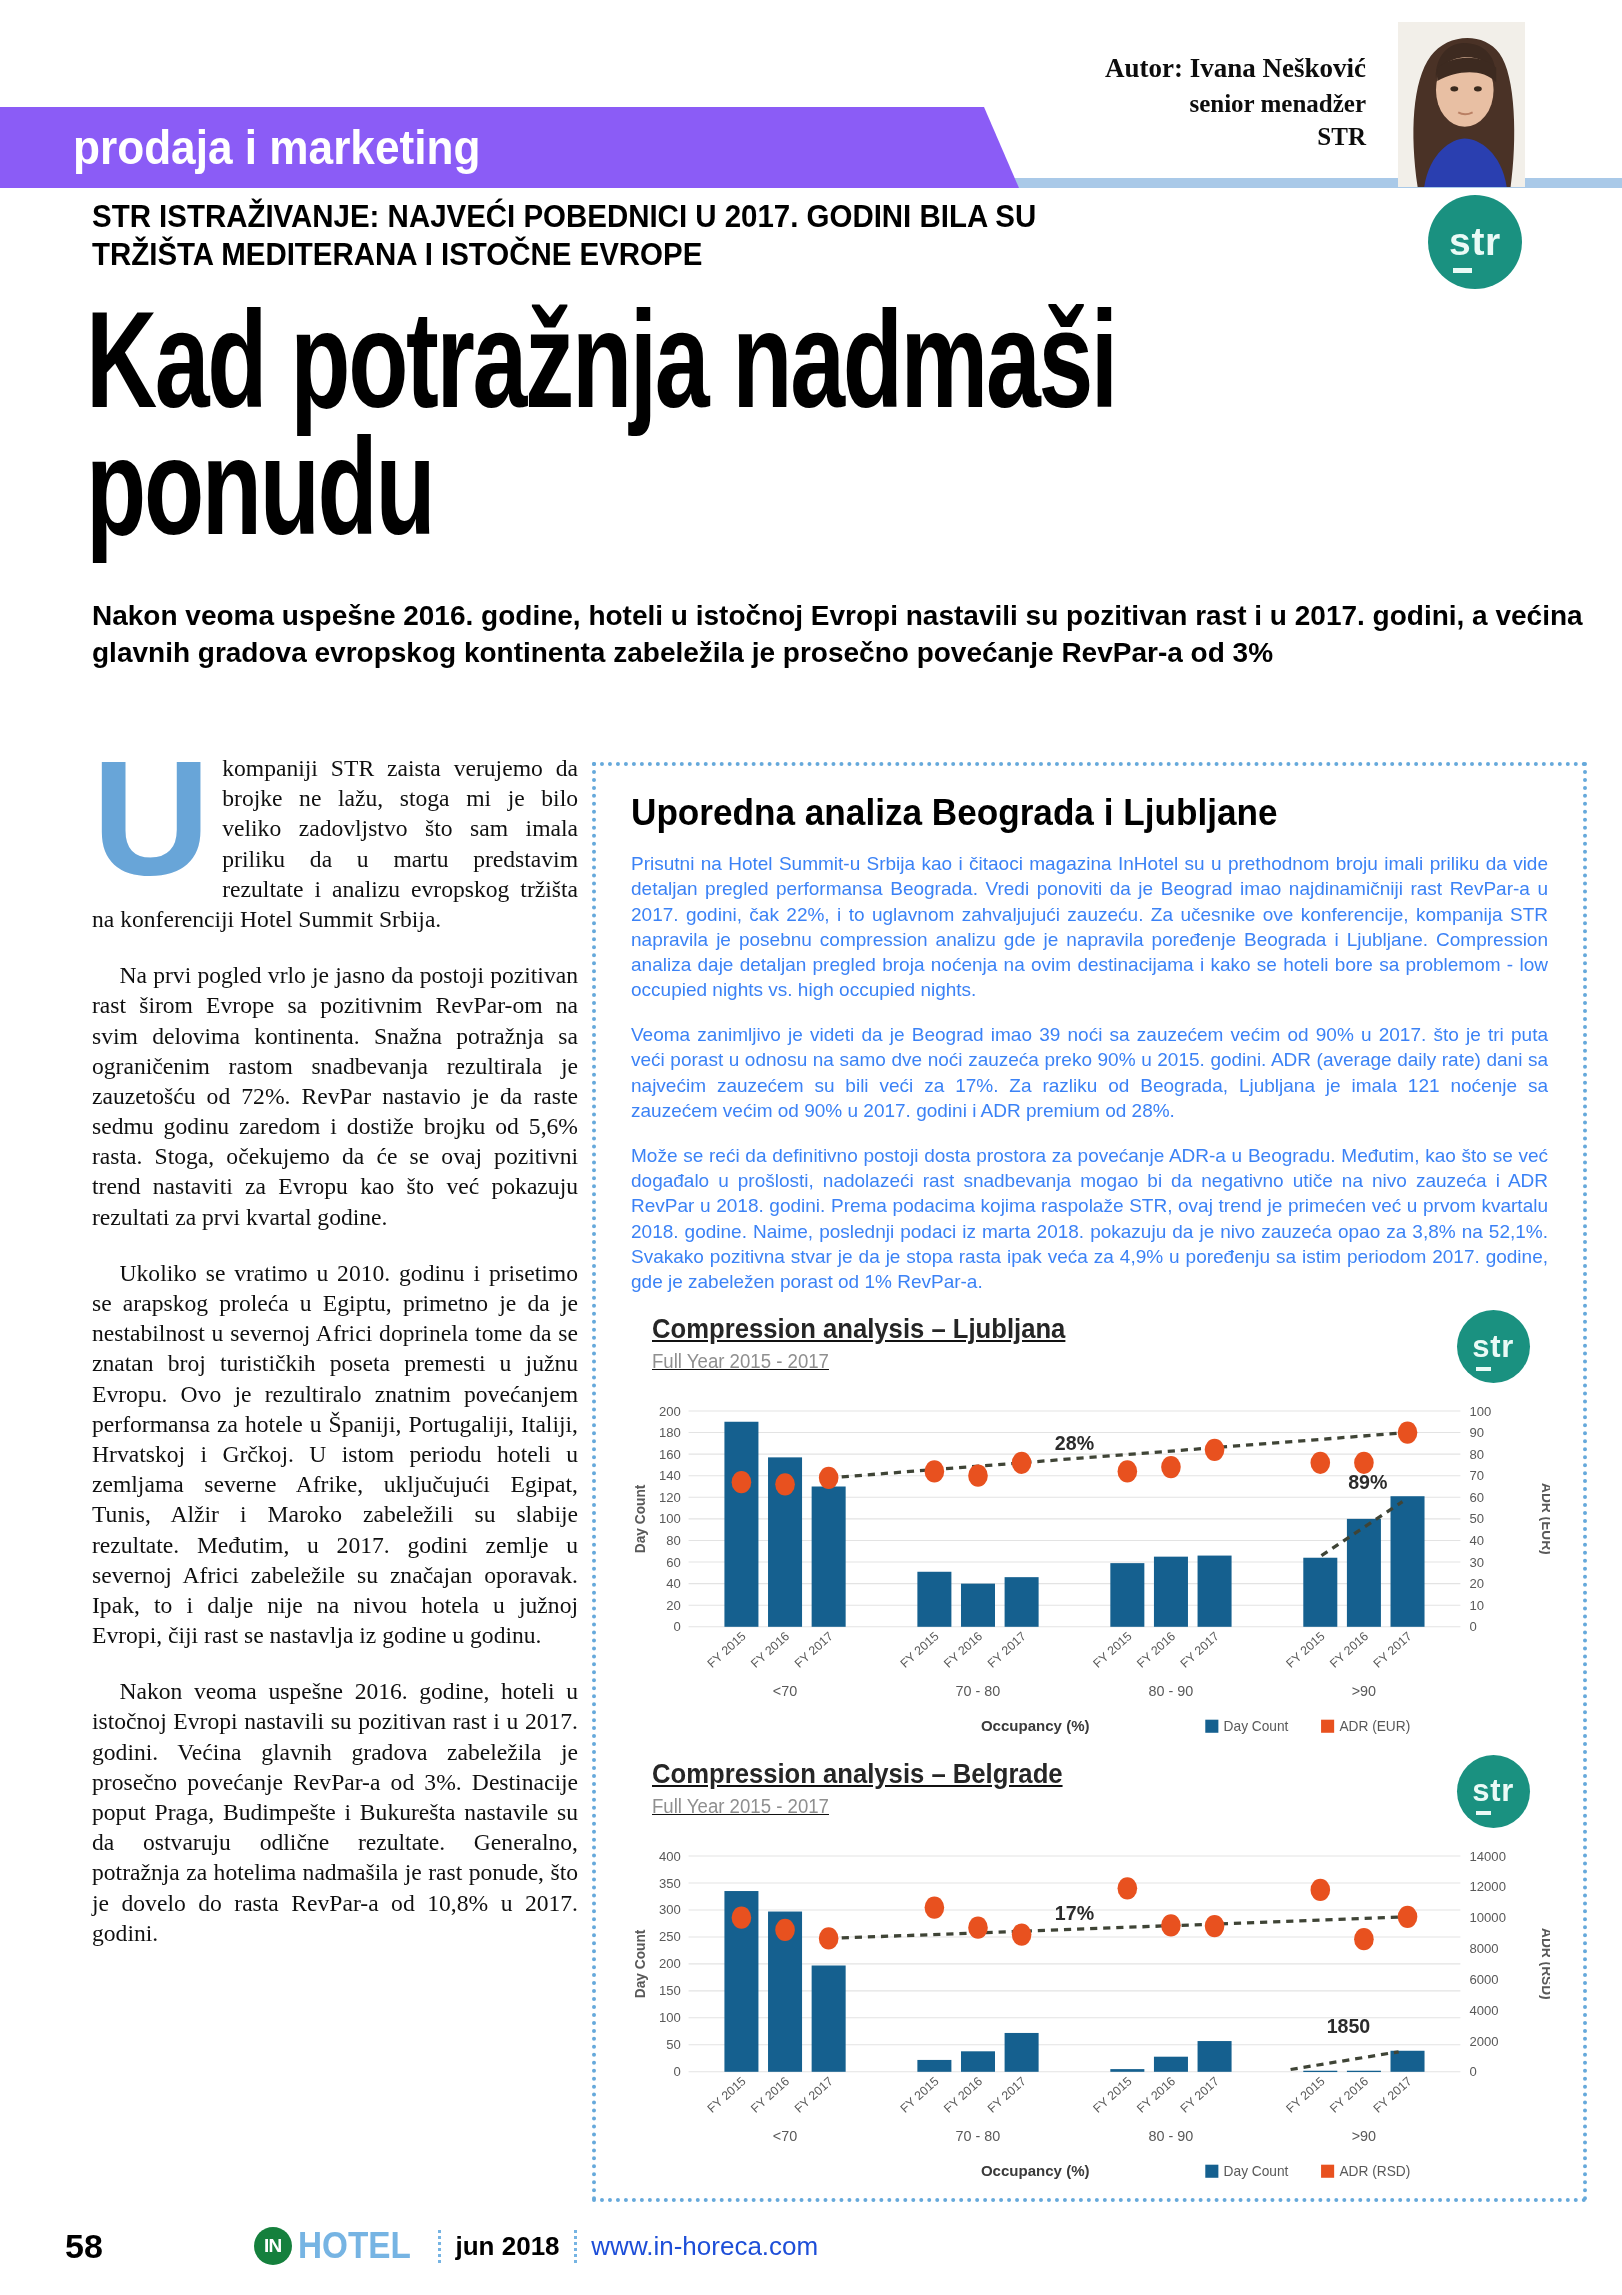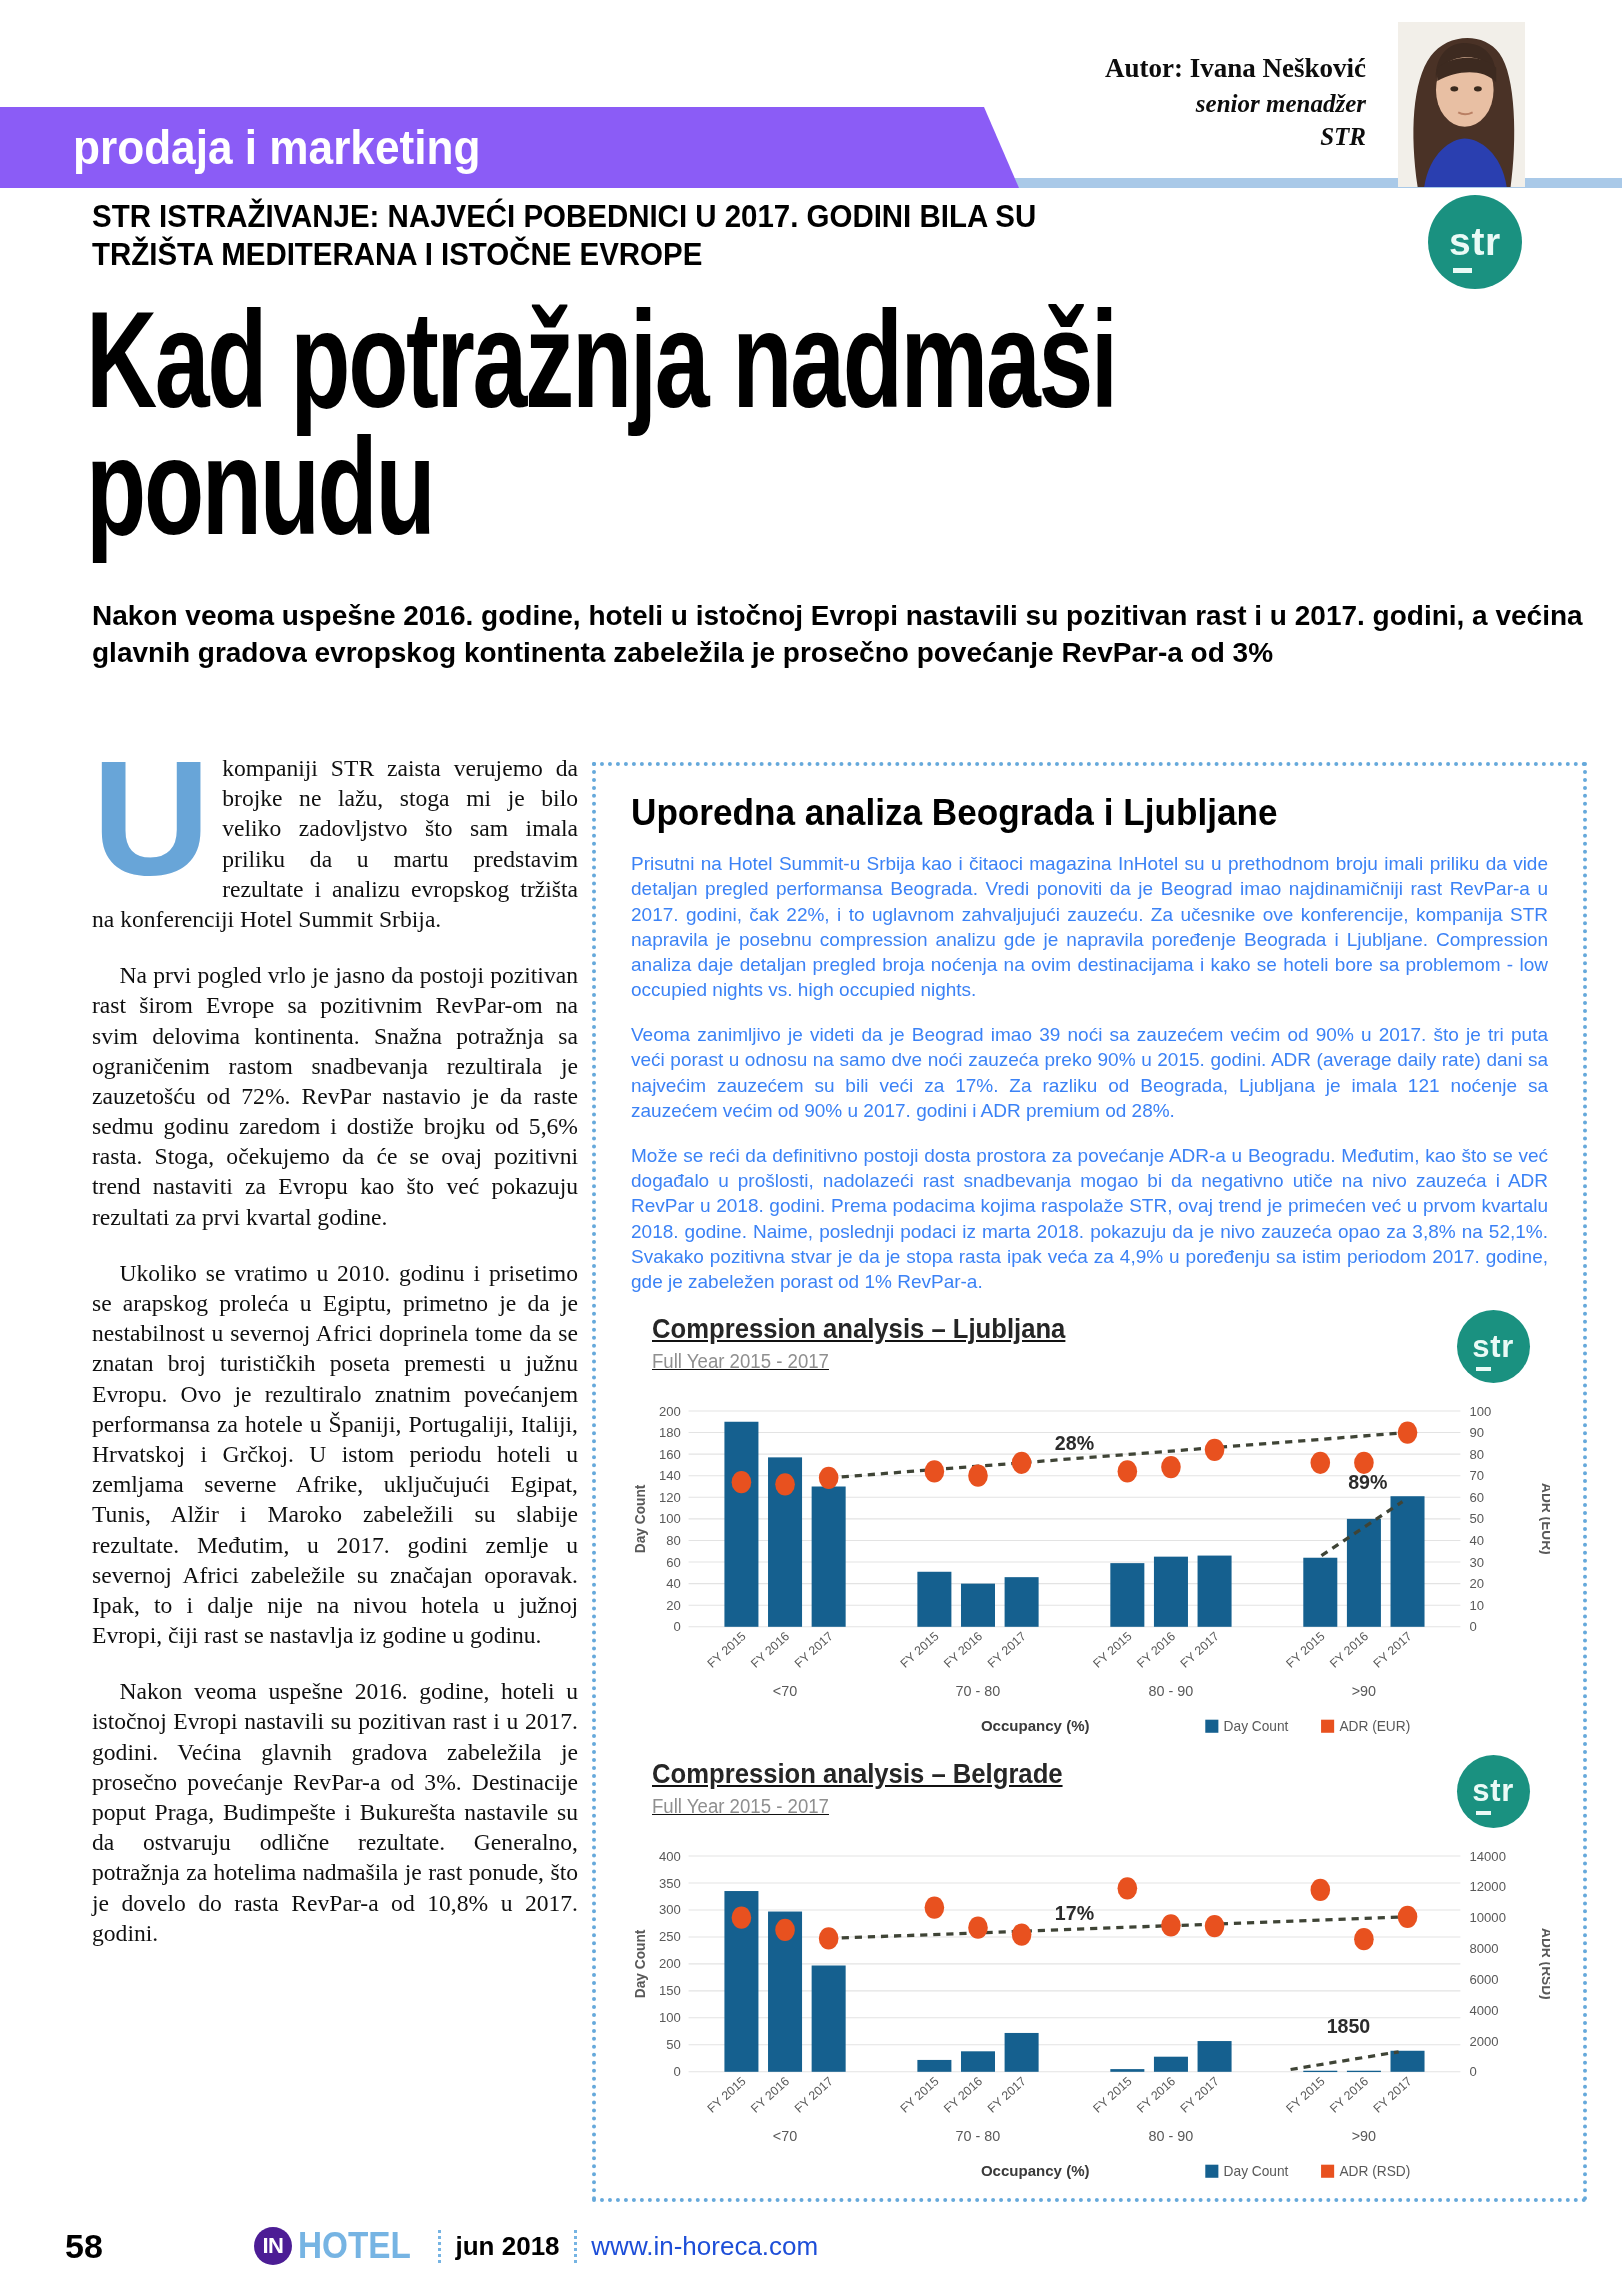--- a/index.html
+++ b/index.html
@@ -17,21 +17,21 @@
     display:inline-block;margin-left:73px;line-height:81px;color:#ffffff;
     font-weight:bold;font-size:48px;transform:scaleX(.92);transform-origin:left center;
     letter-spacing:0;
   }
   .header-line{position:absolute;left:0;top:178px;width:1623px;height:9.8px;background:#a9c9e8;z-index:0;}
   .author-block{
     position:absolute;right:257px;top:51px;text-align:right;z-index:2;
     font-family:"Liberation Serif", serif;font-weight:bold;line-height:1.32;color:#0d0d0d;
   }
   .author-block .l1{font-size:27px;}
-  .author-block .l2,.author-block .l3{font-size:25px;font-style:italic;}
+  .author-block .l2,.author-block .l3{font-size:25px;}
   .photo{position:absolute;left:1398px;top:22px;width:127px;height:165px;z-index:3;background:#f3f1ee;}
   .kicker{
     position:absolute;left:92px;top:198px;font-weight:bold;font-size:31px;line-height:1.22;
     transform:scaleX(.95);transform-origin:left top;color:#000;z-index:2;width:1112px;
   }
   .str-logo{
     border-radius:50%;background:#1a9180;position:relative;
     display:flex;align-items:center;justify-content:center;flex:0 0 auto;
   }
   .str-logo span{color:#eafaf6;font-weight:bold;letter-spacing:0.7px;}
@@ -78,23 +78,23 @@
   .chart-head{position:relative;padding-left:21px;min-height:81px;text-decoration:underline;}
   .chart-title{font-weight:bold;font-size:27px;color:#262626;transform:scaleX(.95);transform-origin:left center;}
   .chart-sub{margin-top:5.2px;font-size:19.6px;color:#8f8f8f;transform:scaleX(.95);transform-origin:left center;}
   .chart-head .str-logo{position:absolute;right:18.3px;top:-3.9px;}
   .chart svg{display:block;width:919px;height:357px;}
   
   .footer{position:absolute;left:0;top:2220px;width:1623px;height:52px;display:flex;align-items:center;z-index:2;}
   .page-num{margin-left:65px;font-size:34px;font-weight:bold;color:#000;}
   .footer .cluster{display:flex;align-items:center;margin-left:151px;}
   .in-circle{
-    width:38px;height:38px;border-radius:50%;background:#4c1d95;color:#fff;
+    width:38px;height:38px;border-radius:50%;background:#15803d;color:#fff;
     display:inline-flex;align-items:center;justify-content:center;
-    font-weight:bold;font-size:22px;letter-spacing:-0.7px;
+    font-weight:bold;font-size:19px;letter-spacing:-0.7px;
   }
   .hotel{margin-left:6.5px;font-weight:bold;font-size:37px;color:#76b4e3;transform:scaleX(.9);transform-origin:left center;}
   .sep{width:0;height:33px;border-left:3.3px dotted #76b4e3;margin:0 14.4px;}
   .date{font-weight:bold;font-size:26px;color:#000;}
   .url{font-size:26px;color:#1d4ed8;text-decoration:none;}
 </style>
 </head>
 <body>
 
 <div class="header-line"></div>

